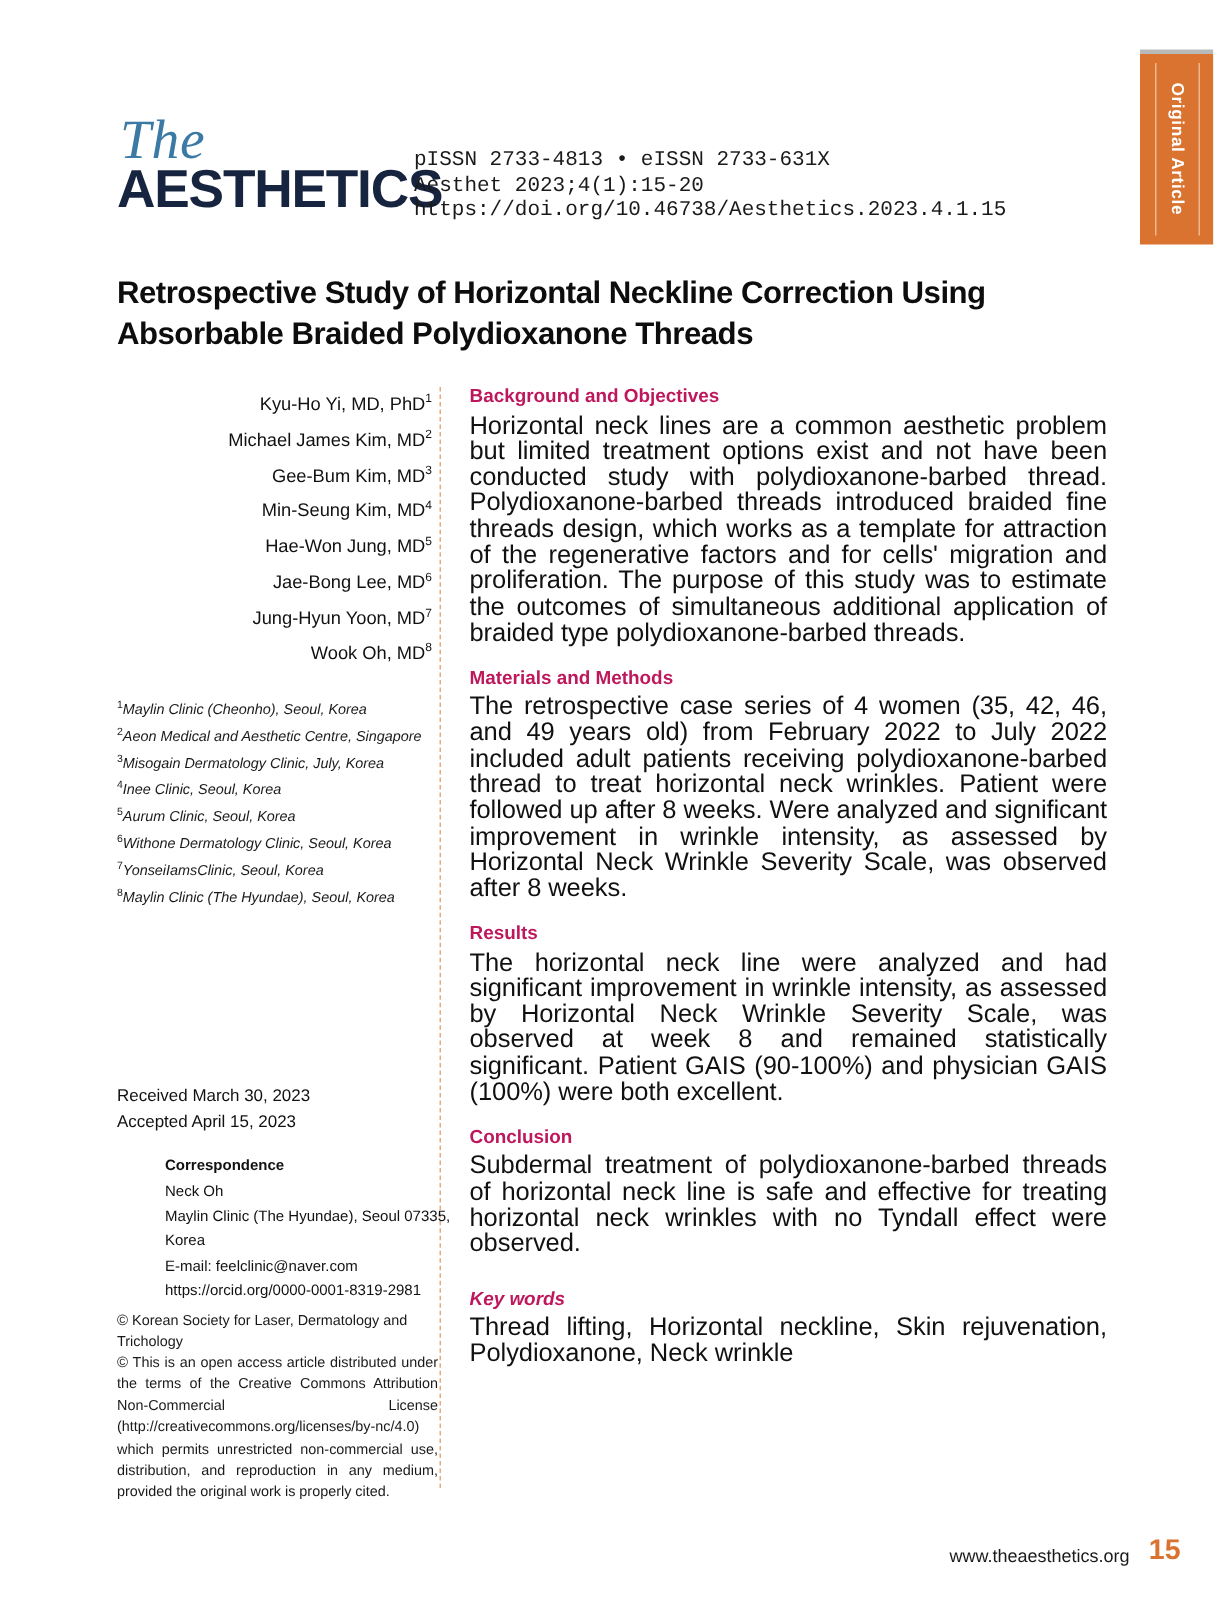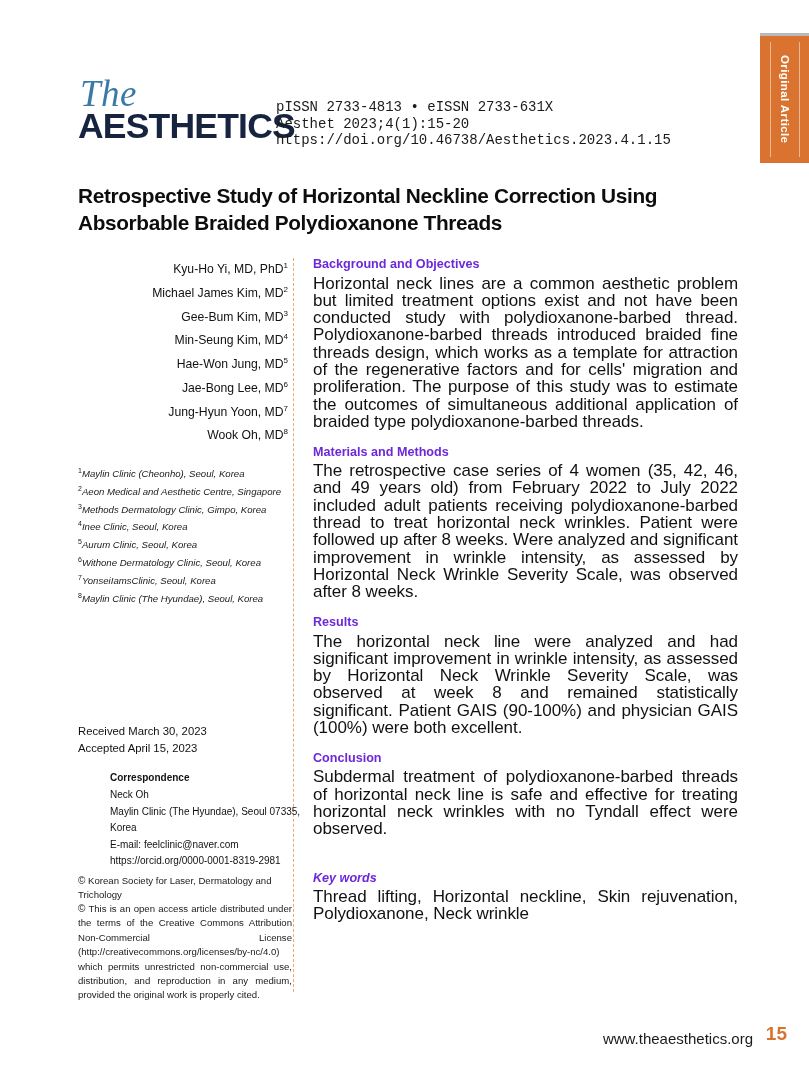--- a/index.html
+++ b/index.html
@@ -220,51 +220,51 @@
   .right-col {
     position: absolute;
     left: 313px;
     top: 256px;
     width: 425px;
   }
   .sec {
     margin-bottom: 13.5px;
   }
   .sec-head {
-    color: #6d28d9;
+    color: #be185d;
     font-weight: bold;
     font-size: 12.6px;
     line-height: 17px;
     margin-bottom: 1.5px;
   }
   .sec-head.italic {
     font-style: italic;
   }
   .sec-body {
     font-size: 17px;
     line-height: 17.3px;
     text-align: justify;
     color: #111;
     letter-spacing: -0.05px;
   }
-  .sec.keywords { margin-top: 32px; }
+  .sec.keywords { margin-top: 20px; }
 
   
   .footer {
     position: absolute;
     left: 0;
     top: 1026px;
     width: 809px;
     height: 24px;
   }
   .footer-url {
     position: absolute;
     right: 56px;
     top: 4px;
-    font-size: 15px;
+    font-size: 12px;
     color: #1a1a1a;
     margin-left: 32px;
   }
   .footer-page {
     position: absolute;
     right: 22px;
     top: -3px;
     font-size: 19px;
     font-weight: bold;
     color: #d9732f;
@@ -305,21 +305,21 @@
         <div class="au"><span>Gee-Bum Kim, MD</span><sup>3</sup></div>
         <div class="au"><span>Min-Seung Kim, MD</span><sup>4</sup></div>
         <div class="au"><span>Hae-Won Jung, MD</span><sup>5</sup></div>
         <div class="au"><span>Jae-Bong Lee, MD</span><sup>6</sup></div>
         <div class="au"><span>Jung-Hyun Yoon, MD</span><sup>7</sup></div>
         <div class="au"><span>Wook Oh, MD</span><sup>8</sup></div>
       </div>
     <div class="affiliations" id="affiliation-list">
         <div class="aff"><sup>1</sup><span>Maylin Clinic (Cheonho), Seoul, Korea</span></div>
         <div class="aff"><sup>2</sup><span>Aeon Medical and Aesthetic Centre, Singapore</span></div>
-        <div class="aff"><sup>3</sup><span>Methods Dermatology Clinic, Gimpo, Korea</span></div>
+        <div class="aff"><sup>3</sup><span>Misogain Dermatology Clinic, July, Korea</span></div>
         <div class="aff"><sup>4</sup><span>Inee Clinic, Seoul, Korea</span></div>
         <div class="aff"><sup>5</sup><span>Aurum Clinic, Seoul, Korea</span></div>
         <div class="aff"><sup>6</sup><span>Withone Dermatology Clinic, Seoul, Korea</span></div>
         <div class="aff"><sup>7</sup><span>YonseiIamsClinic, Seoul, Korea</span></div>
         <div class="aff"><sup>8</sup><span>Maylin Clinic (The Hyundae), Seoul, Korea</span></div>
       </div>
   </div>
 
   <div class="dates">
     <div>

